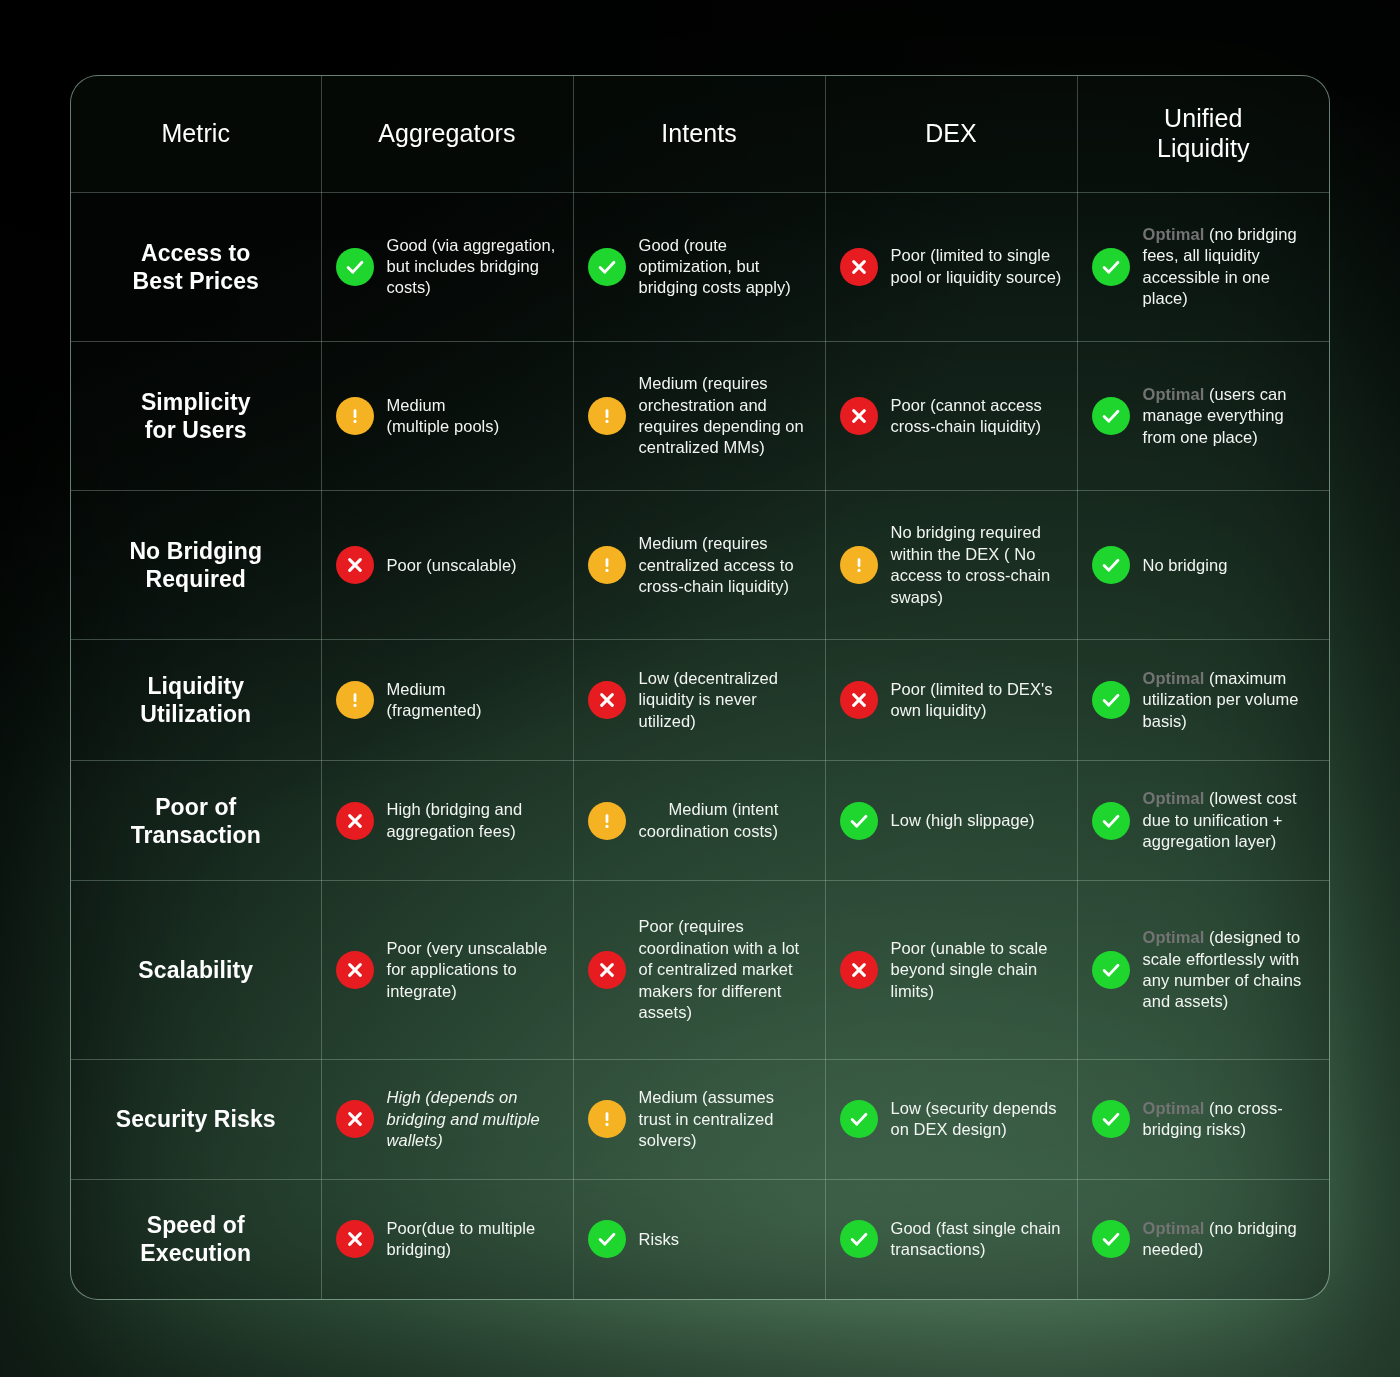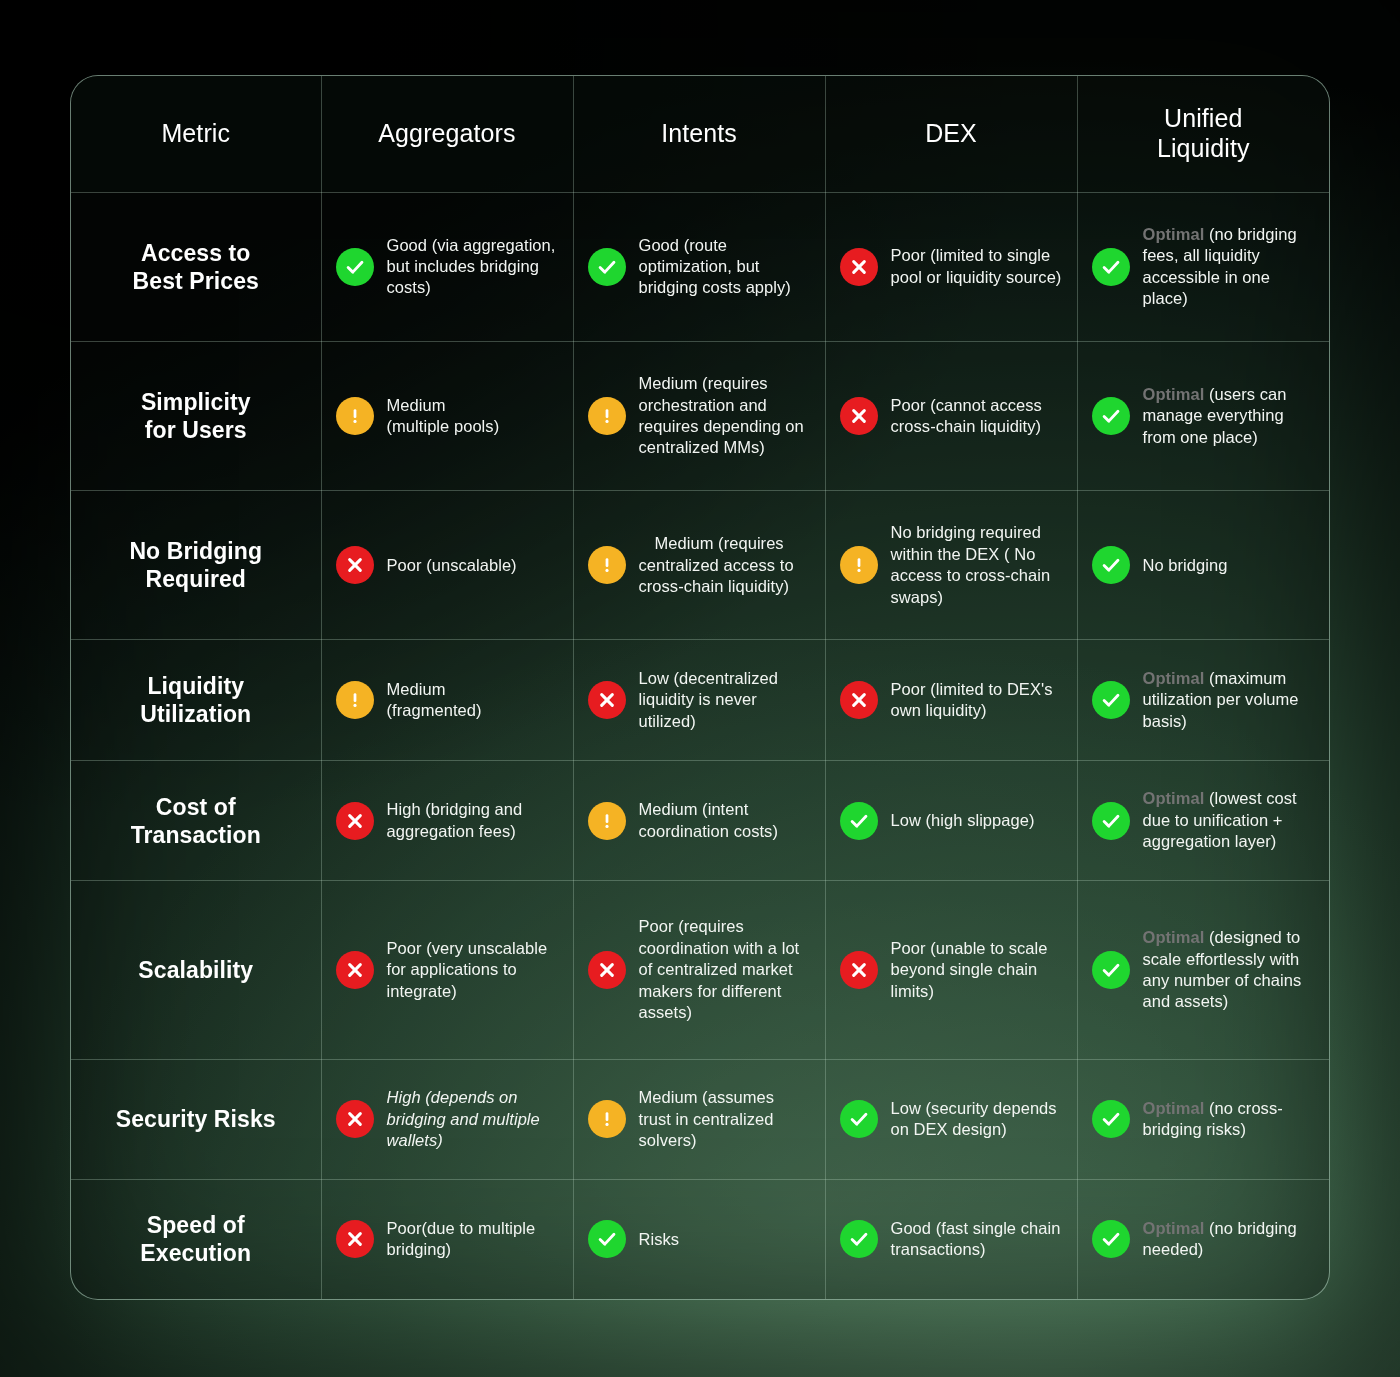--- a/index.html
+++ b/index.html
@@ -290,21 +290,21 @@
             </div>
           </td>
           <td class="data-cell">
             <div class="cell-inner">
               <span class="status-icon warn">
                 <svg viewBox="0 0 24 24" width="22" height="22">
                   <rect x="10.5" y="4.6" width="3" height="9.6" rx="1.5" fill="#ffffff"></rect>
                   <circle cx="12" cy="17.9" r="1.75" fill="#ffffff"></circle>
                 </svg>
               </span>
-              <div class="cell-text"><span style="white-space: pre-line; margin-left: 16px;">Medium (requires centralized access to cross-chain liquidity)</span></div>
+              <div class="cell-text"><span style="white-space: pre-line;">Medium (requires centralized access to cross-chain liquidity)</span></div>
             </div>
           </td>
           <td class="data-cell">
             <div class="cell-inner">
               <span class="status-icon warn">
                 <svg viewBox="0 0 24 24" width="22" height="22">
                   <rect x="10.5" y="4.6" width="3" height="9.6" rx="1.5" fill="#ffffff"></rect>
                   <circle cx="12" cy="17.9" r="1.75" fill="#ffffff"></circle>
                 </svg>
               </span>
@@ -368,21 +368,21 @@
               <span class="status-icon good">
                 <svg viewBox="0 0 24 24" width="22" height="22">
                   <path d="M4.5 12.6 L9.6 17.6 L19.6 6.9" fill="none" stroke="#ffffff" stroke-width="3.1" stroke-linecap="round" stroke-linejoin="round"></path>
                 </svg>
               </span>
               <div class="cell-text"><b>Optimal</b><span style="white-space: pre-line;"> (maximum utilization per volume basis)</span></div>
             </div>
           </td>
         </tr>
         <tr>
-          <td class="metric-cell"><span style="white-space: pre-line;">Cost of
+          <td class="metric-cell"><span style="white-space: pre-line;">Poor of
 Transaction</span></td>
           <td class="data-cell">
             <div class="cell-inner">
               <span class="status-icon bad">
                 <svg viewBox="0 0 24 24" width="22" height="22">
                   <g stroke="#ffffff" stroke-width="3.3" stroke-linecap="round">
                     <line x1="6.2" y1="6.2" x2="17.8" y2="17.8"></line>
                     <line x1="17.8" y1="6.2" x2="6.2" y2="17.8"></line>
                   </g>
                 </svg>
@@ -391,21 +391,21 @@
             </div>
           </td>
           <td class="data-cell">
             <div class="cell-inner">
               <span class="status-icon warn">
                 <svg viewBox="0 0 24 24" width="22" height="22">
                   <rect x="10.5" y="4.6" width="3" height="9.6" rx="1.5" fill="#ffffff"></rect>
                   <circle cx="12" cy="17.9" r="1.75" fill="#ffffff"></circle>
                 </svg>
               </span>
-              <div class="cell-text"><span style="white-space: pre-line;">Medium (intent coordination costs)</span></div>
+              <div class="cell-text"><span style="white-space: pre-line; margin-left: 30px;">Medium (intent coordination costs)</span></div>
             </div>
           </td>
           <td class="data-cell">
             <div class="cell-inner">
               <span class="status-icon good">
                 <svg viewBox="0 0 24 24" width="22" height="22">
                   <path d="M4.5 12.6 L9.6 17.6 L19.6 6.9" fill="none" stroke="#ffffff" stroke-width="3.1" stroke-linecap="round" stroke-linejoin="round"></path>
                 </svg>
               </span>
               <div class="cell-text"><span style="white-space: pre-line;">Low (high slippage)</span></div>

